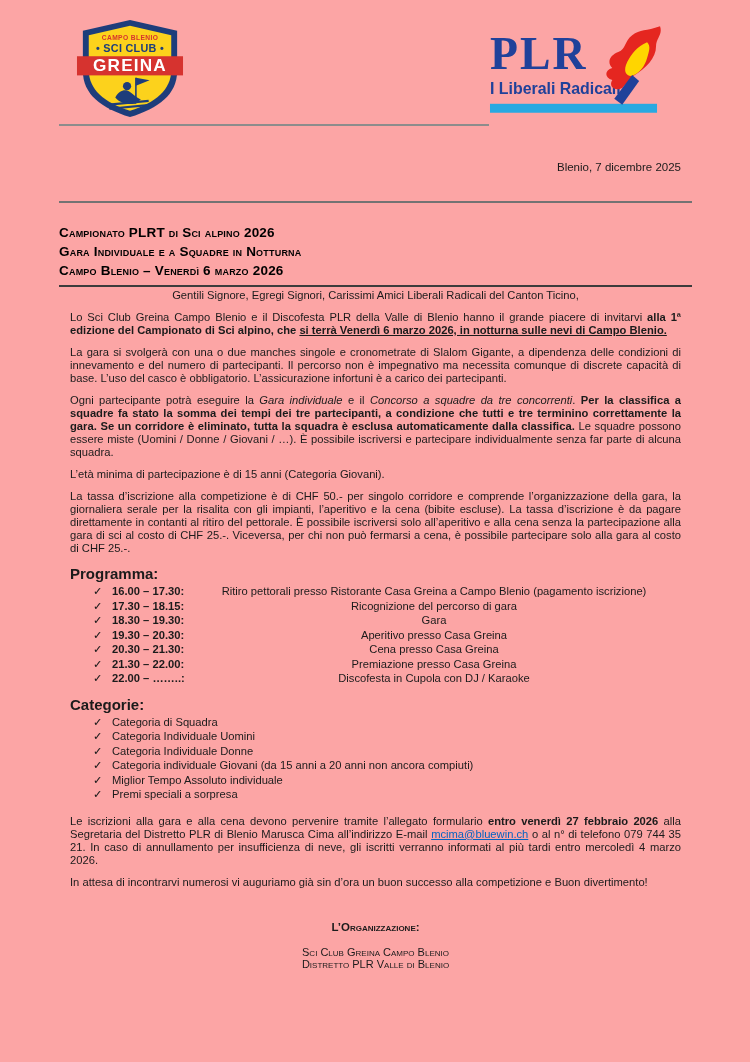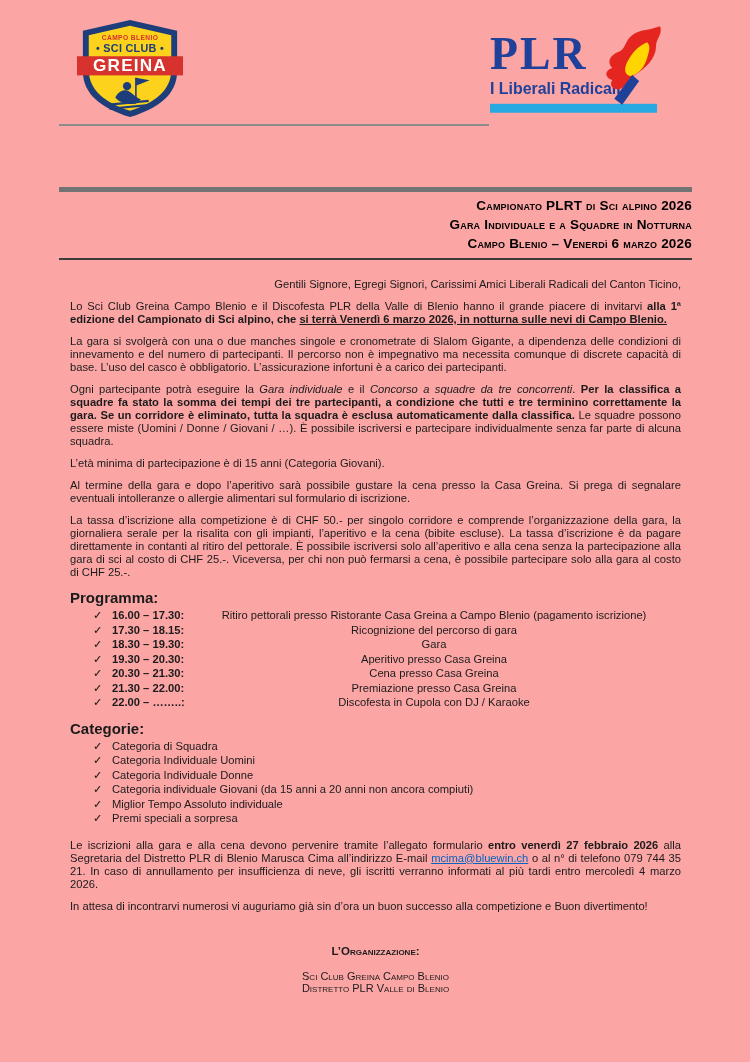--- a/index.html
+++ b/index.html
@@ -21,41 +21,41 @@
   
   .content { position:absolute; left:70px; top:160px; width:611px; }
 
   .date-line {
     text-align:right;
     font-size:11.5px; line-height:14px;
   }
 
   .title-box {
     margin:27px -11px 0 -11px;
-    border-top:5px solid #737373;
+    border-top:2px solid #737373;
     border-bottom:2px solid #3c3c3c;
-    padding:4px 0 5px 0;
-    text-align:right;
+    padding:20px 0 5px 0;
+    text-align:left;
   }
   .title-line {
     font-weight:bold;
     font-variant:small-caps;
     font-size:13.5px;
     line-height:19px;
     letter-spacing:.2px;
     color:#000;
   }
 
   .para {
     font-size:11.2px;
     line-height:13px;
     text-align:justify;
     margin:9px 0 0 0;
   }
-  .salutation { margin-top:18px; text-align:right; }
+  .salutation { margin-top:2px; text-align:center; }
   .b { font-weight:bold; }
   .bu { font-weight:bold; text-decoration:underline; }
   .i { font-style:italic; }
   .email-link { color:#0563c1; text-decoration:underline; cursor:pointer; }
 
   .sect-heading {
     font-size:15px; line-height:13px;
     font-weight:bold;
     margin:12px 0 4px 0;
   }
@@ -118,38 +118,38 @@
       <path d="M173 2 C159 7 153 5 145 11 C137 17 139 25 131 28 C123 31 119 38 125 44 C117 46 117 54 125 56 C121 62 127 68 135 64 L146 52 C159 44 169 34 169 22 C169 14 176 10 173 2 Z" fill="#e52620"></path>
       <path d="M160 18 C150 22 144 30 140 38 C136 46 138 52 144 52 C152 50 158 42 160 34 C162 27 164 22 160 18 Z" fill="#ffd500"></path>
       <path d="M145 51 L152 57 L135 81 L127 75 Z" fill="#20419a"></path>
     </svg>
   </div>
 
   <div class="header-rule"></div>
 
   <div class="content">
 
+    <div class="date-line">Blenio, 7 dicembre 2025</div>
 
     <div class="title-box">
       <div class="title-line">Campionato PLRT di Sci alpino 2026</div>
       <div class="title-line">Gara Individuale e a Squadre in Notturna</div>
       <div class="title-line">Campo Blenio – Venerdì 6 marzo 2026</div>
     </div>
 
     <p class="para salutation">Gentili Signore, Egregi Signori, Carissimi Amici Liberali Radicali del Canton Ticino,</p>
 
     <p class="para"><span>Lo Sci Club Greina Campo Blenio e il Discofesta PLR della Valle di Blenio hanno il grande piacere di invitarvi </span><span class="b">alla 1ª edizione del Campionato di Sci alpino, che </span><span class="bu">si terrà Venerdì 6 marzo 2026, in notturna sulle nevi di Campo Blenio.</span></p>
 
     <p class="para">La gara si svolgerà con una o due manches singole e cronometrate di Slalom Gigante, a dipendenza delle condizioni di innevamento e del numero di partecipanti. Il percorso non è impegnativo ma necessita comunque di discrete capacità di base. L’uso del casco è obbligatorio. L’assicurazione infortuni è a carico dei partecipanti.</p>
 
     <p class="para"><span>Ogni partecipante potrà eseguire la </span><span class="i">Gara individuale</span><span> e il </span><span class="i">Concorso a squadre da tre concorrenti</span><span>. </span><span class="b">Per la classifica a squadre fa stato la somma dei tempi dei tre partecipanti, a condizione che tutti e tre terminino correttamente la gara. Se un corridore è eliminato, tutta la squadra è esclusa automaticamente dalla classifica.</span><span> Le squadre possono essere miste (Uomini / Donne / Giovani / …). È possibile iscriversi e partecipare individualmente senza far parte di alcuna squadra.</span></p>
 
     <p class="para">L’età minima di partecipazione è di 15 anni (Categoria Giovani).</p>
 
-    <p class="para">Al termine della gara e dopo l’aperitivo sarà possibile gustare la cena presso la Casa Greina. Si prega di segnalare eventuali intolleranze o allergie alimentari sul formulario di iscrizione.</p>
 
     <p class="para">La tassa d’iscrizione alla competizione è di CHF 50.- per singolo corridore e comprende l’organizzazione della gara, la giornaliera serale per la risalita con gli impianti, l’aperitivo e la cena (bibite escluse). La tassa d’iscrizione è da pagare direttamente in contanti al ritiro del pettorale. È possibile iscriversi solo all’aperitivo e alla cena senza la partecipazione alla gara di sci al costo di CHF 25.-. Viceversa, per chi non può fermarsi a cena, è possibile partecipare solo alla gara al costo di CHF 25.-.</p>
 
     <div class="sect-heading">Programma:</div>
 
     <div class="check-row">
       <span class="check-glyph">✓</span>
       <span class="time-col">16.00 – 17.30:</span>
       <span class="desc-col">Ritiro pettorali presso Ristorante Casa Greina a Campo Blenio (pagamento iscrizione)</span>
     </div>

